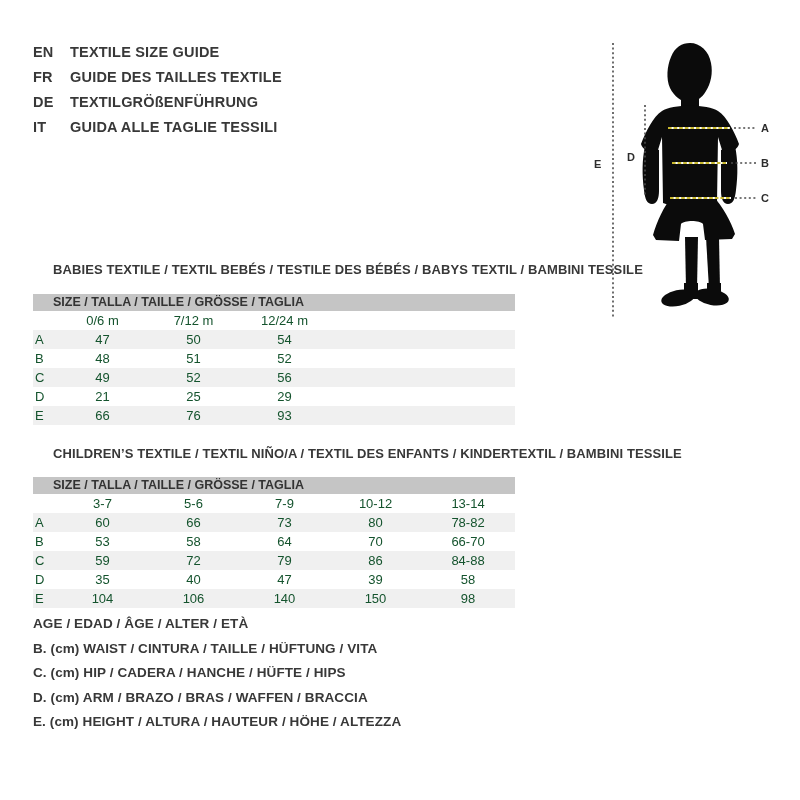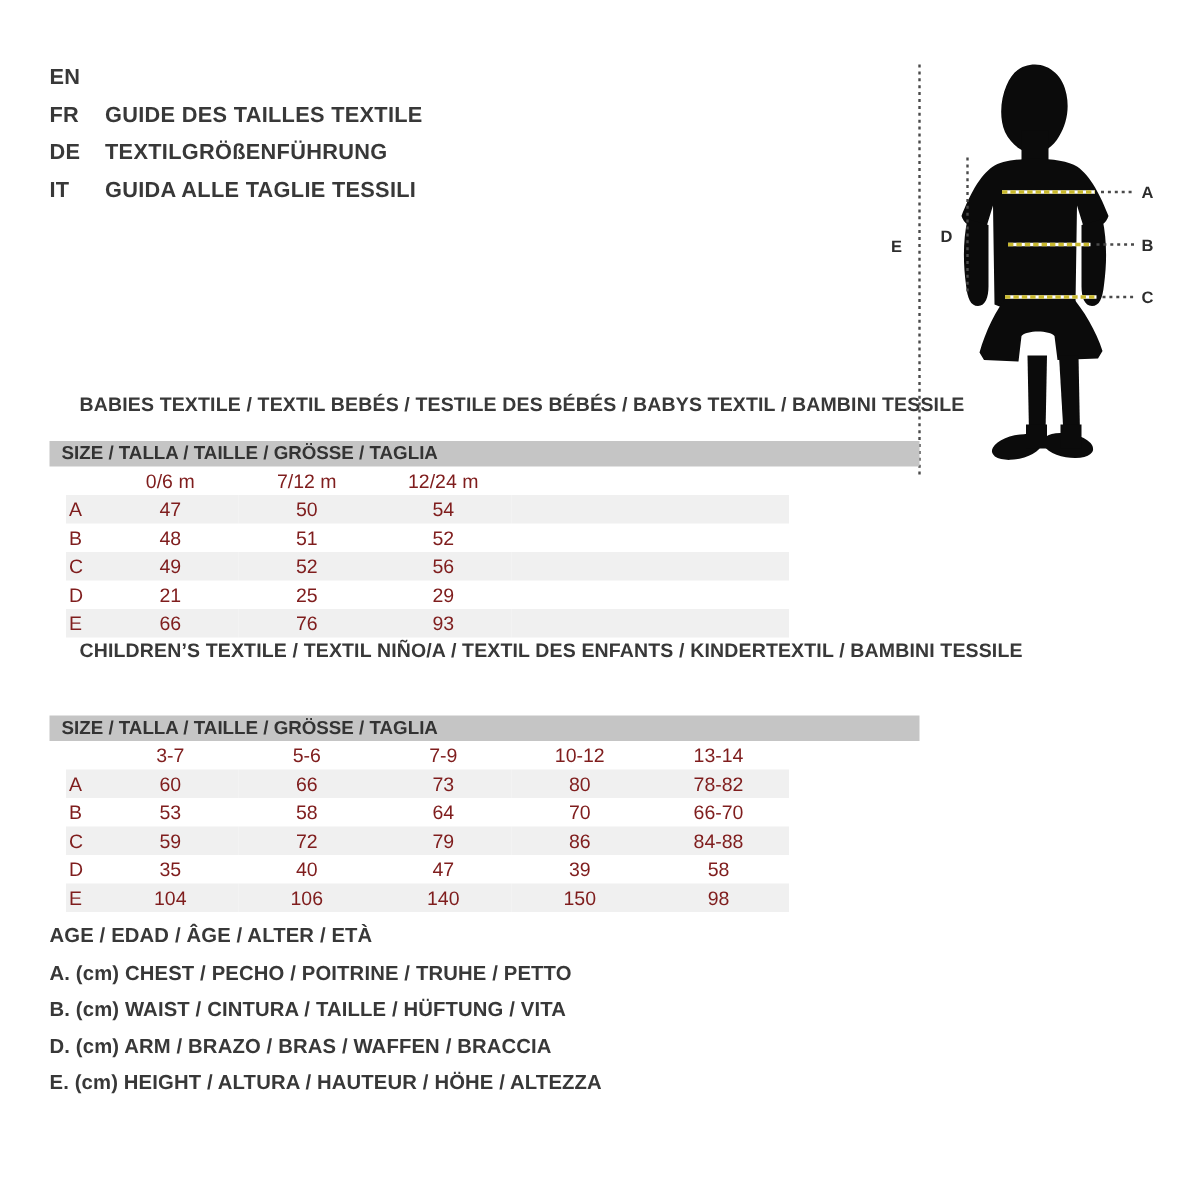--- a/index.html
+++ b/index.html
@@ -9,44 +9,45 @@
   }
   
   .lang-list{position:absolute;left:33px;top:40px;}
   .lang-row{display:flex;line-height:25px;font-size:14.5px;font-weight:700;letter-spacing:.2px;color:#383838;align-items:flex-end;}
   .lang-code{width:37px;flex:0 0 37px;}
   
   .figure-wrap{position:absolute;left:590px;top:25px;width:190px;height:300px;}
   
   .section-title{position:absolute;left:33px;font-size:13px;font-weight:700;letter-spacing:.1px;color:#383838;white-space:nowrap;padding-left:20px;}
   #babies-title{top:262px;}
-  #children-title{top:426px;}
-  
-  .size-bar{position:absolute;left:33px;width:580px;height:17px;background:#c5c5c5;
-    font-size:12.5px;font-weight:700;line-height:17px;padding-left:8px;box-sizing:border-box;color:#333;}
+  #children-title{top:446px;}
+  
+  .size-bar{position:absolute;left:33px;width:482px;height:17px;background:#c5c5c5;
+    font-size:12.5px;font-weight:700;line-height:17px;padding-left:20px;box-sizing:border-box;color:#333;}
   #babies-sizebar{top:294px;}
   #children-sizebar{top:477px;}
   
-  table.sizes{position:absolute;left:44px;border-collapse:collapse;table-layout:fixed;width:482px;
-    font-size:13px;color:#7f1d1d;}
+  table.sizes{position:absolute;left:33px;border-collapse:collapse;table-layout:fixed;width:482px;
+    font-size:13px;color:#14532d;}
   #babies-table{top:311px;}
   #children-table{top:494px;}
   table.sizes td{height:19px;padding:0;text-align:center;font-weight:400;white-space:nowrap;}
   table.sizes td.rowlabel{text-align:left;padding-left:2px;}
   table.sizes tbody tr:nth-child(odd){background:#f0f0f0;}
   
   .legend{position:absolute;left:33px;top:612px;font-size:13.5px;font-weight:700;letter-spacing:.1px;line-height:24.5px;color:#383838;}
   .legend div{white-space:nowrap;}
 </style>
 </head>
 <body>
 
 <div class="lang-list">
   <div class="lang-row">
     <span class="lang-code">EN</span>
+    <span class="lang-title">TEXTILE SIZE GUIDE</span>
   </div>
   <div class="lang-row">
     <span class="lang-code">FR</span>
     <span class="lang-title">GUIDE DES TAILLES TEXTILE</span>
   </div>
   <div class="lang-row">
     <span class="lang-code">DE</span>
     <span class="lang-title">TEXTILGRÖßENFÜHRUNG</span>
   </div>
   <div class="lang-row">
@@ -229,17 +230,17 @@
       <td>106</td>
       <td>140</td>
       <td>150</td>
       <td>98</td>
     </tr>
   </tbody>
 </table>
 
 <div class="legend">
   <div>AGE / EDAD / ÂGE / ALTER / ETÀ</div>
-  <div>A. (cm) CHEST / PECHO / POITRINE / TRUHE / PETTO</div>
   <div>B. (cm) WAIST / CINTURA / TAILLE / HÜFTUNG / VITA</div>
+  <div>C. (cm) HIP / CADERA / HANCHE / HÜFTE / HIPS</div>
   <div>D. (cm) ARM / BRAZO / BRAS / WAFFEN / BRACCIA</div>
   <div>E. (cm) HEIGHT / ALTURA / HAUTEUR / HÖHE / ALTEZZA</div>
 </div>
 
 </body></html>

